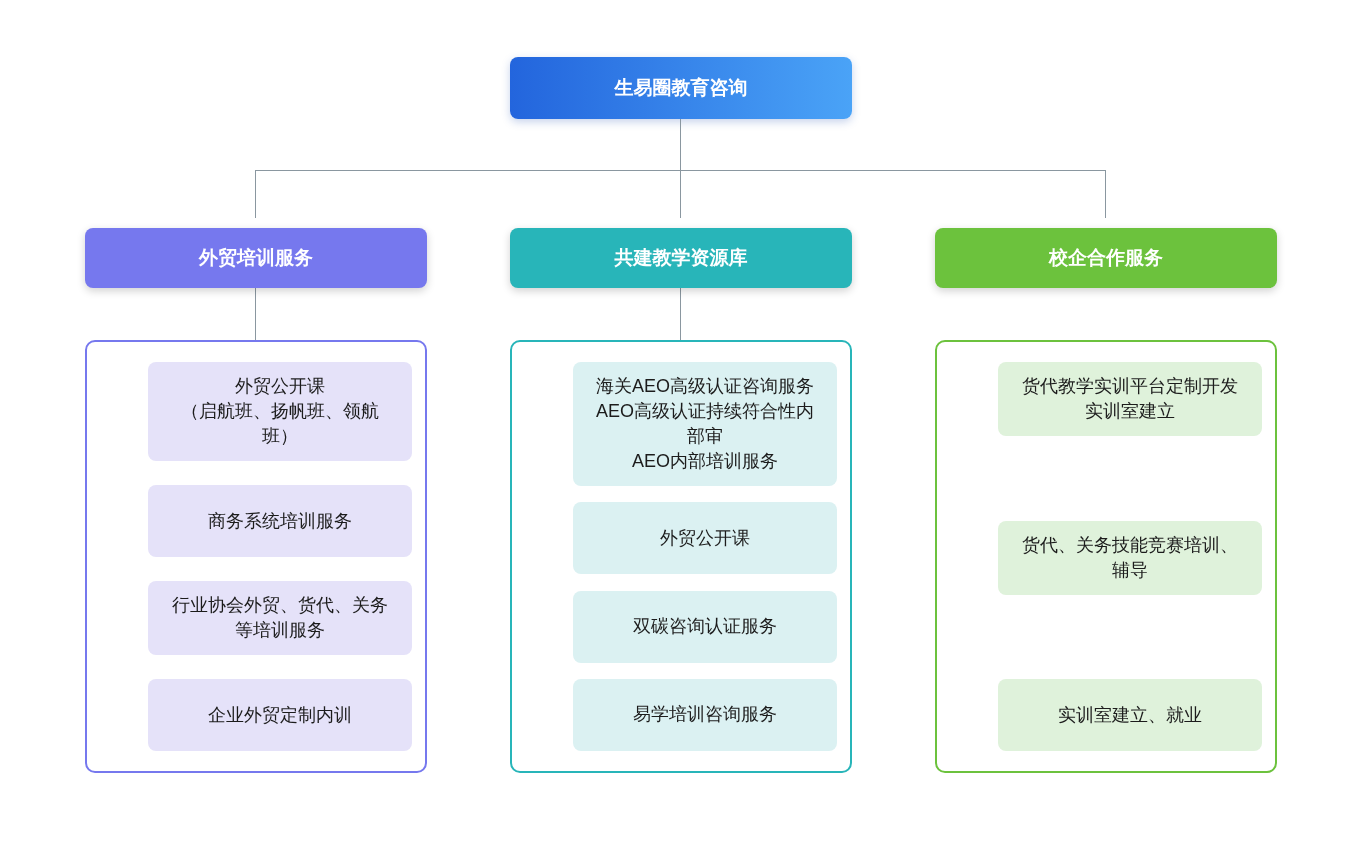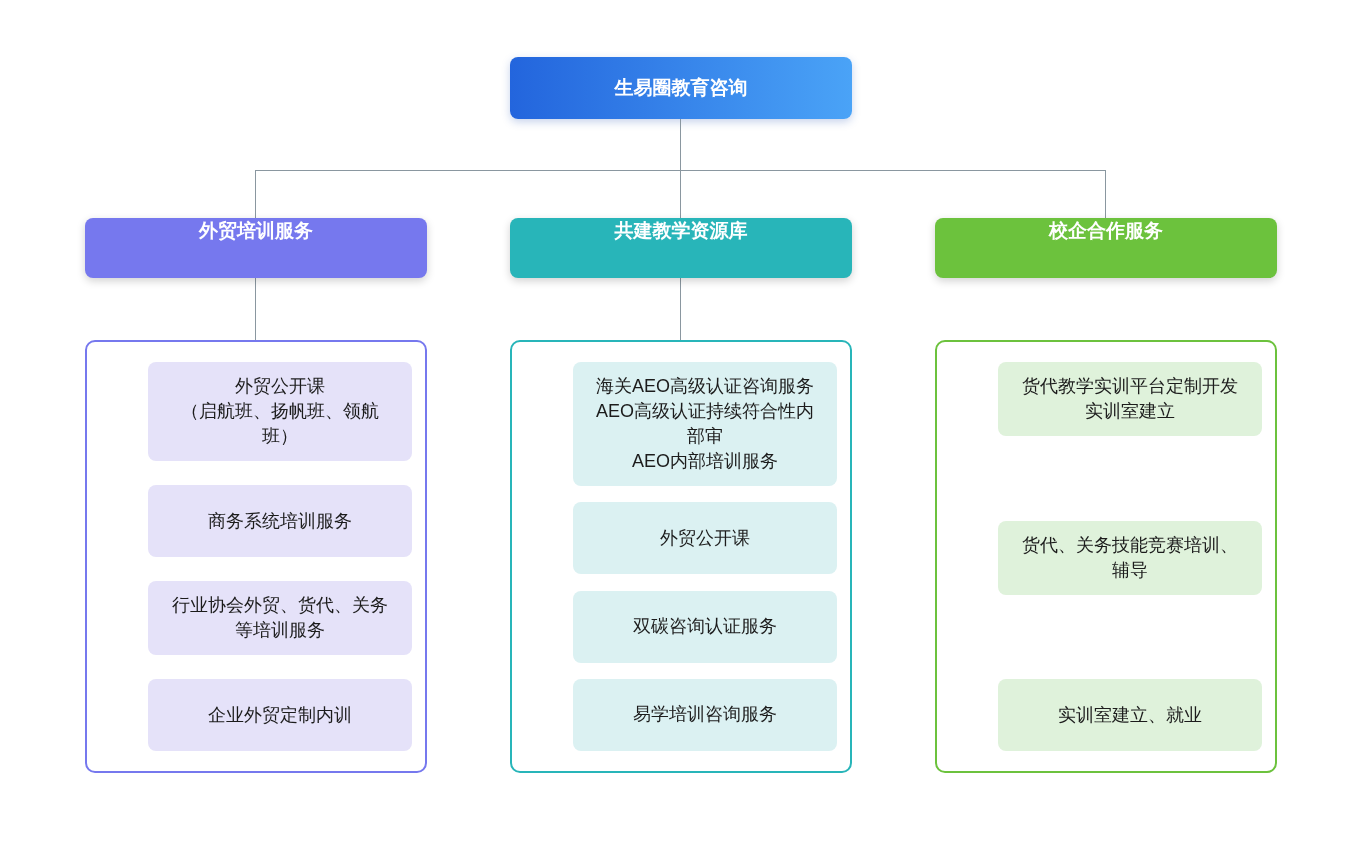--- a/index.html
+++ b/index.html
@@ -36,26 +36,26 @@
     justify-content: center;
     color: #ffffff;
     font-size: 19px;
     font-weight: bold;
     box-shadow: 0 3px 8px rgba(30, 80, 180, 0.25);
   }
 
   
   .branch-header {
     position: absolute;
-    top: 218px;
+    top: 228px;
     width: 342px;
     height: 60px;
     border-radius: 8px;
     display: flex;
-    align-items: flex-start;
+    align-items: center;
     justify-content: center;
     color: #ffffff;
     font-size: 19px;
     font-weight: bold;
     background: var(--branch-color);
     box-shadow: 0 3px 8px rgba(0, 0, 0, 0.18);
   }
 
   
   .branch-container {

